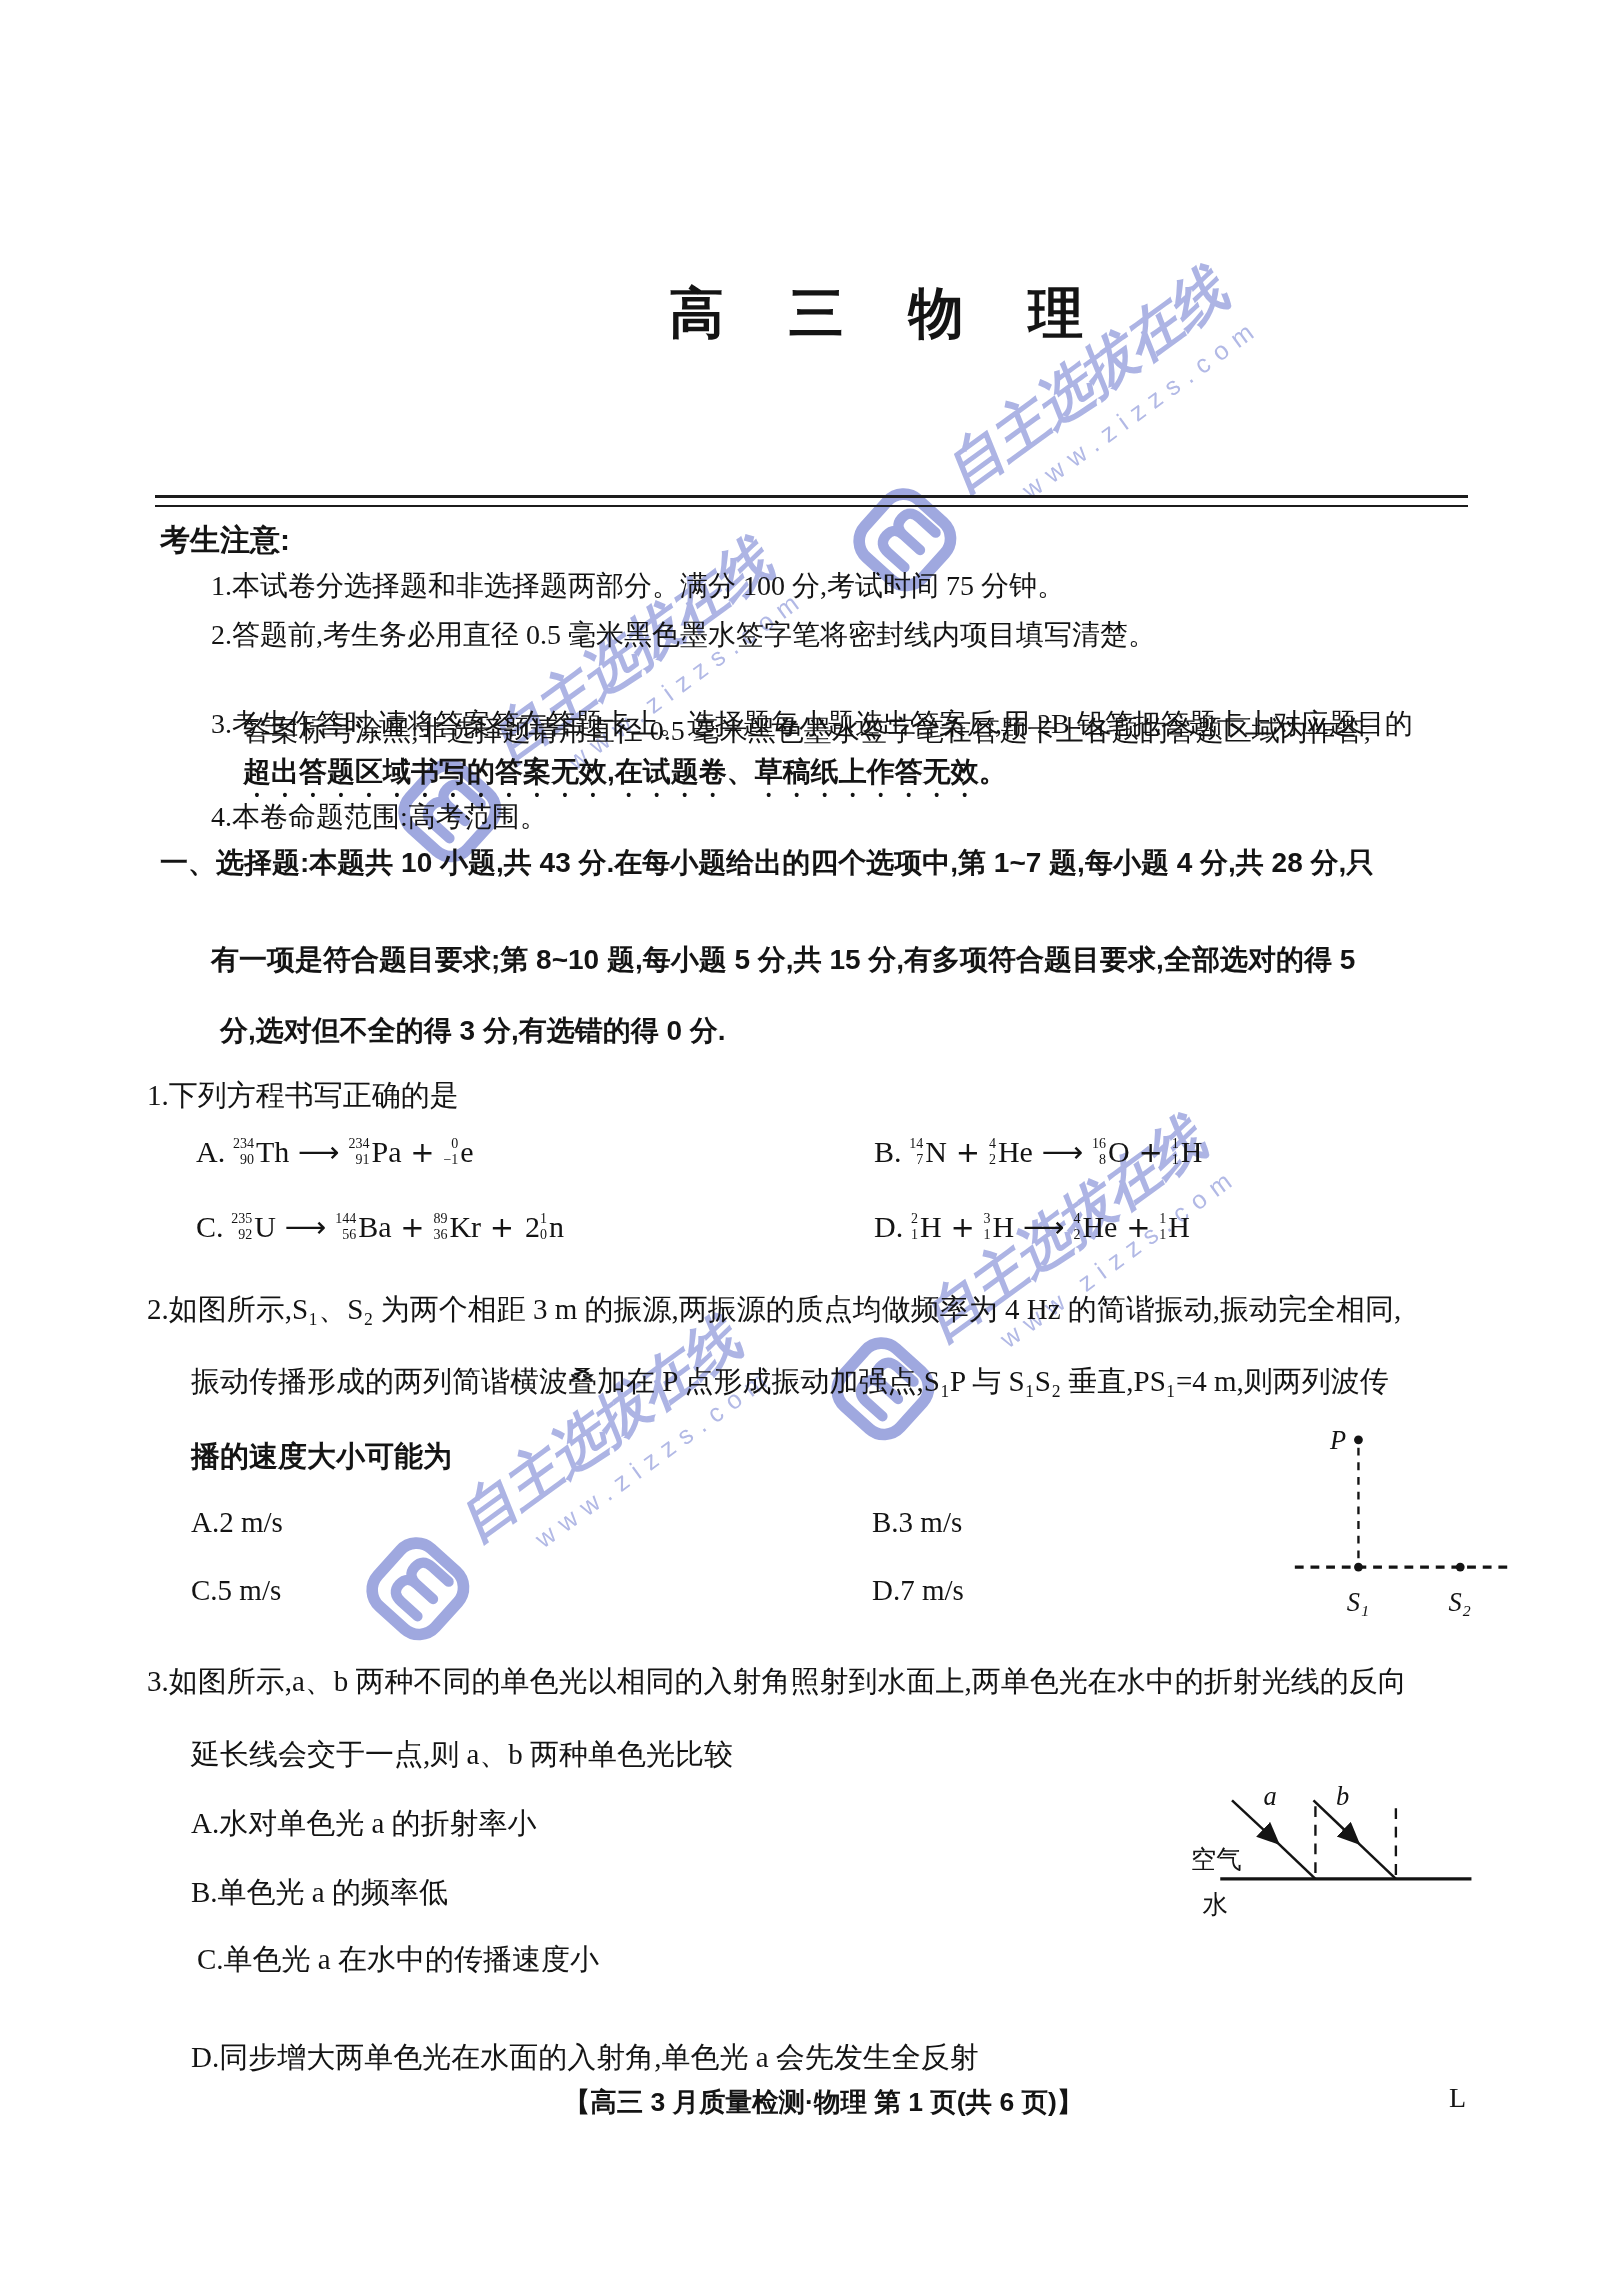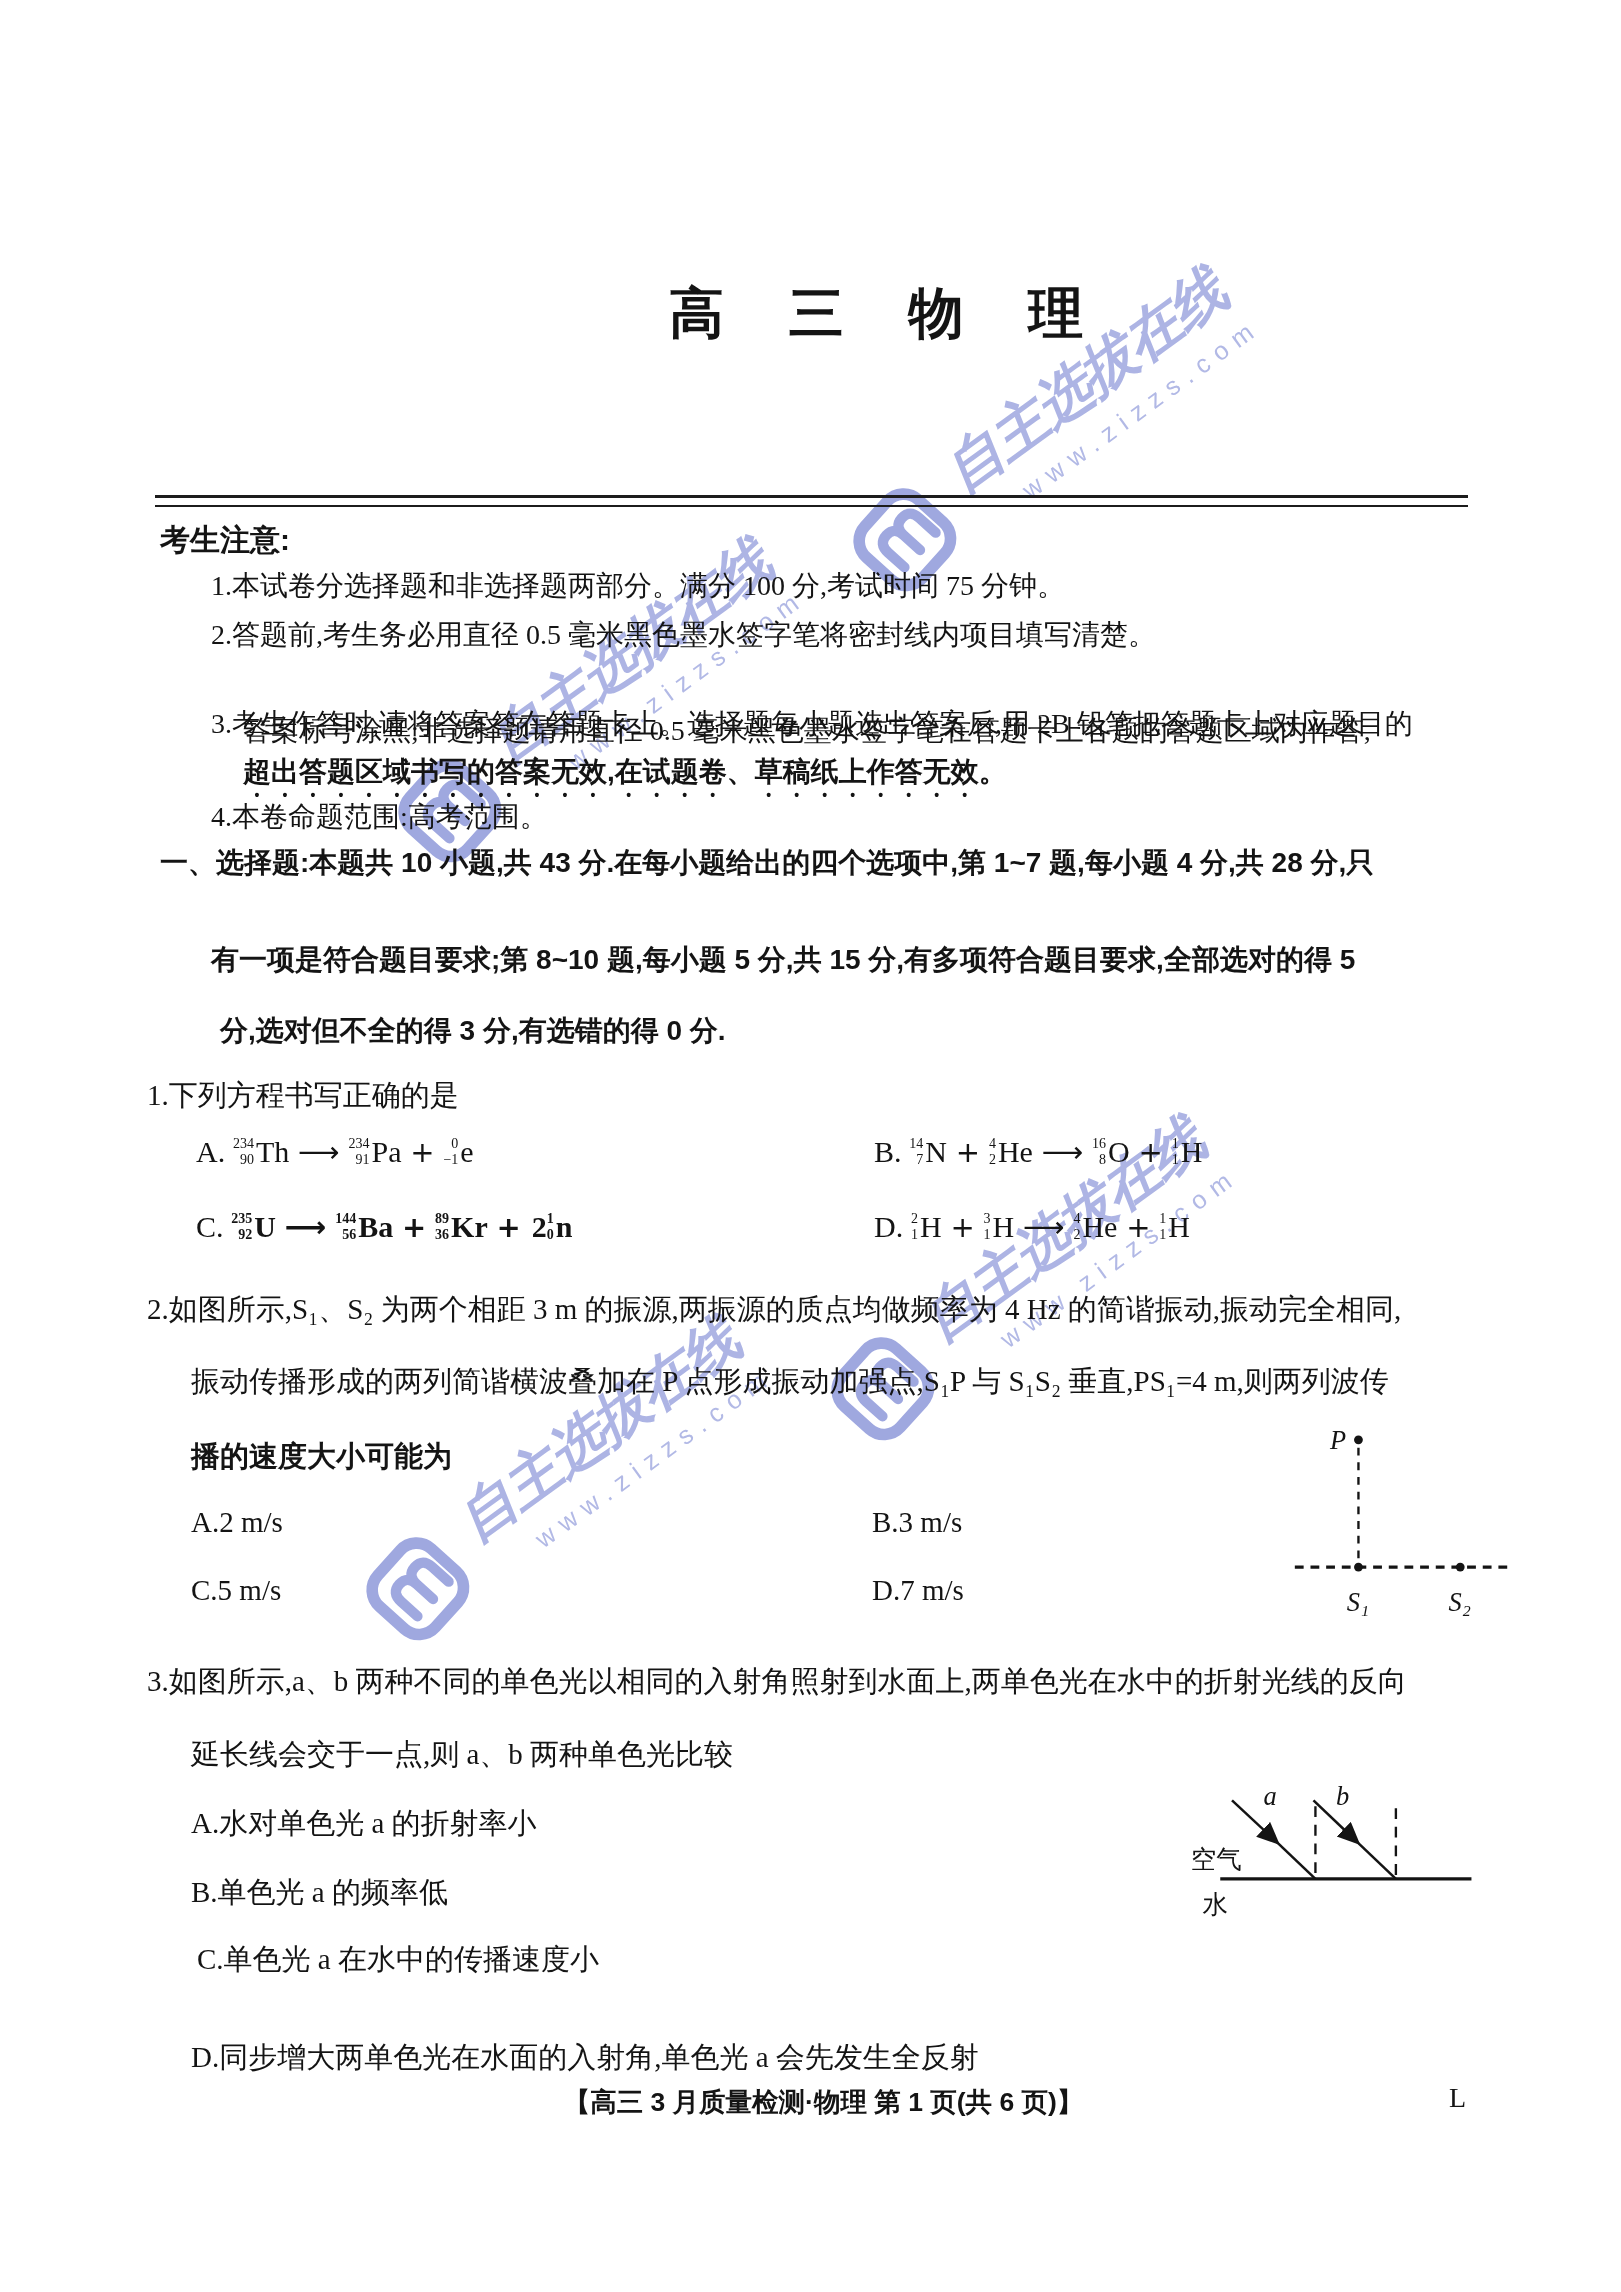--- a/index.html
+++ b/index.html
@@ -168,21 +168,21 @@
           <span class="ss">
             <span class="sup">1</span>
             <span class="sub">1</span>
           </span>
           <span class="sym">H</span>
         </span>
       </span>
   </div>
   <div class="abs eq" style="left:196px;top:1210px;">
     <span class="opt-label">C.</span>
-    <span class="eq-body" style="display:inline-flex;align-items:flex-end;font-weight:bold;">
+    <span class="eq-body" style="display:inline-flex;align-items:flex-end;">
         <span class="nuc">
           <span class="ss">
             <span class="sup">235</span>
             <span class="sub">92</span>
           </span>
           <span class="sym">U</span>
         </span>
         <span class="op">⟶</span>
         <span class="nuc">
           <span class="ss">

